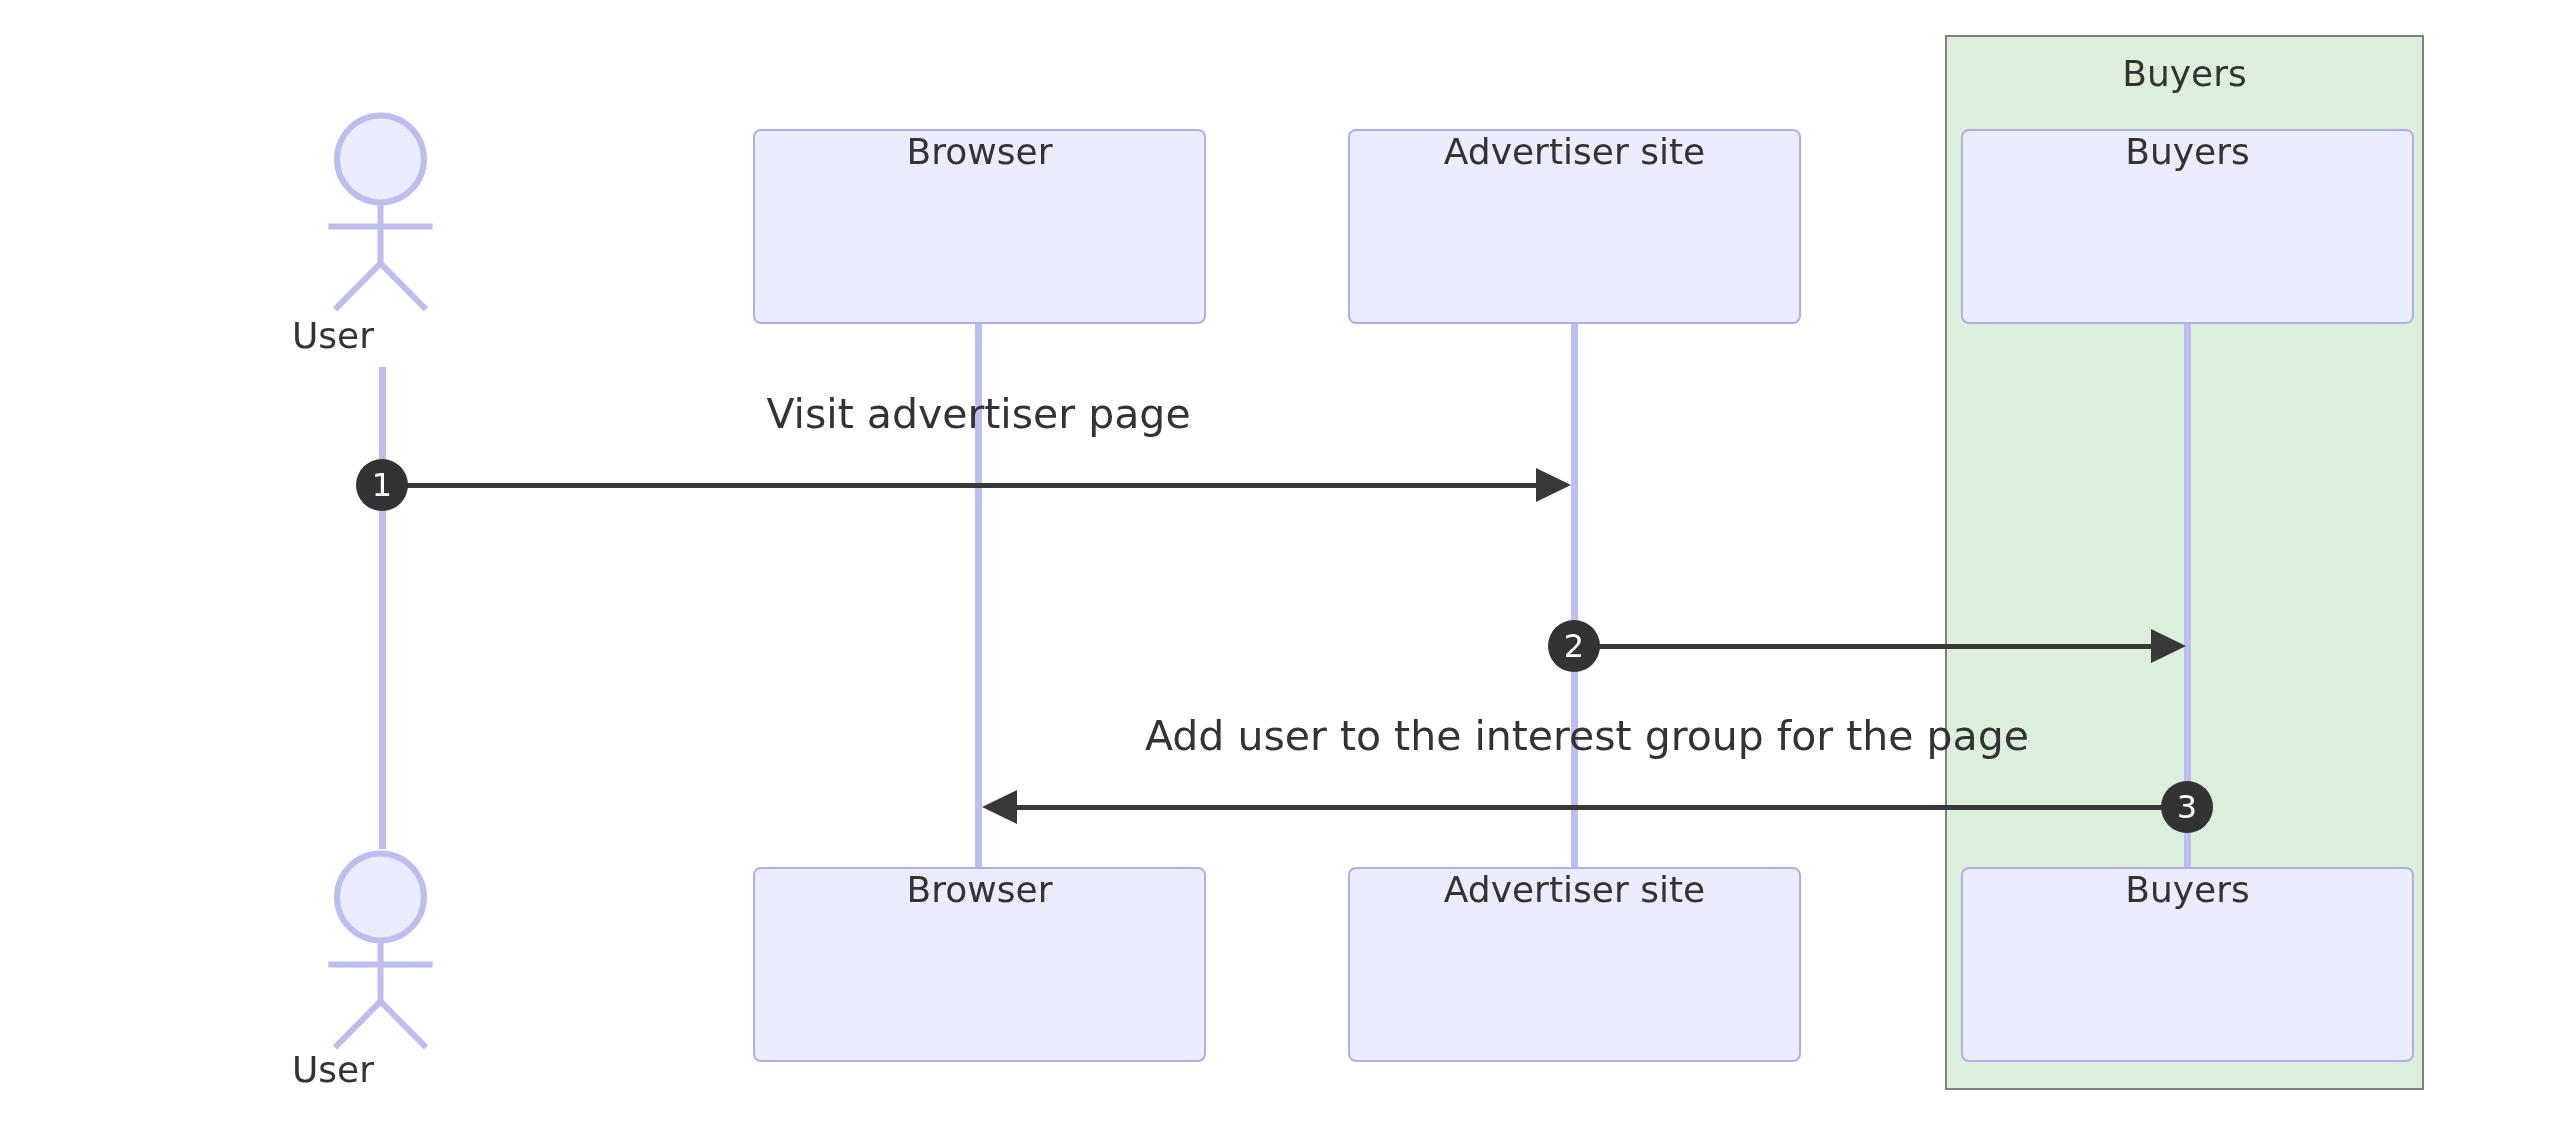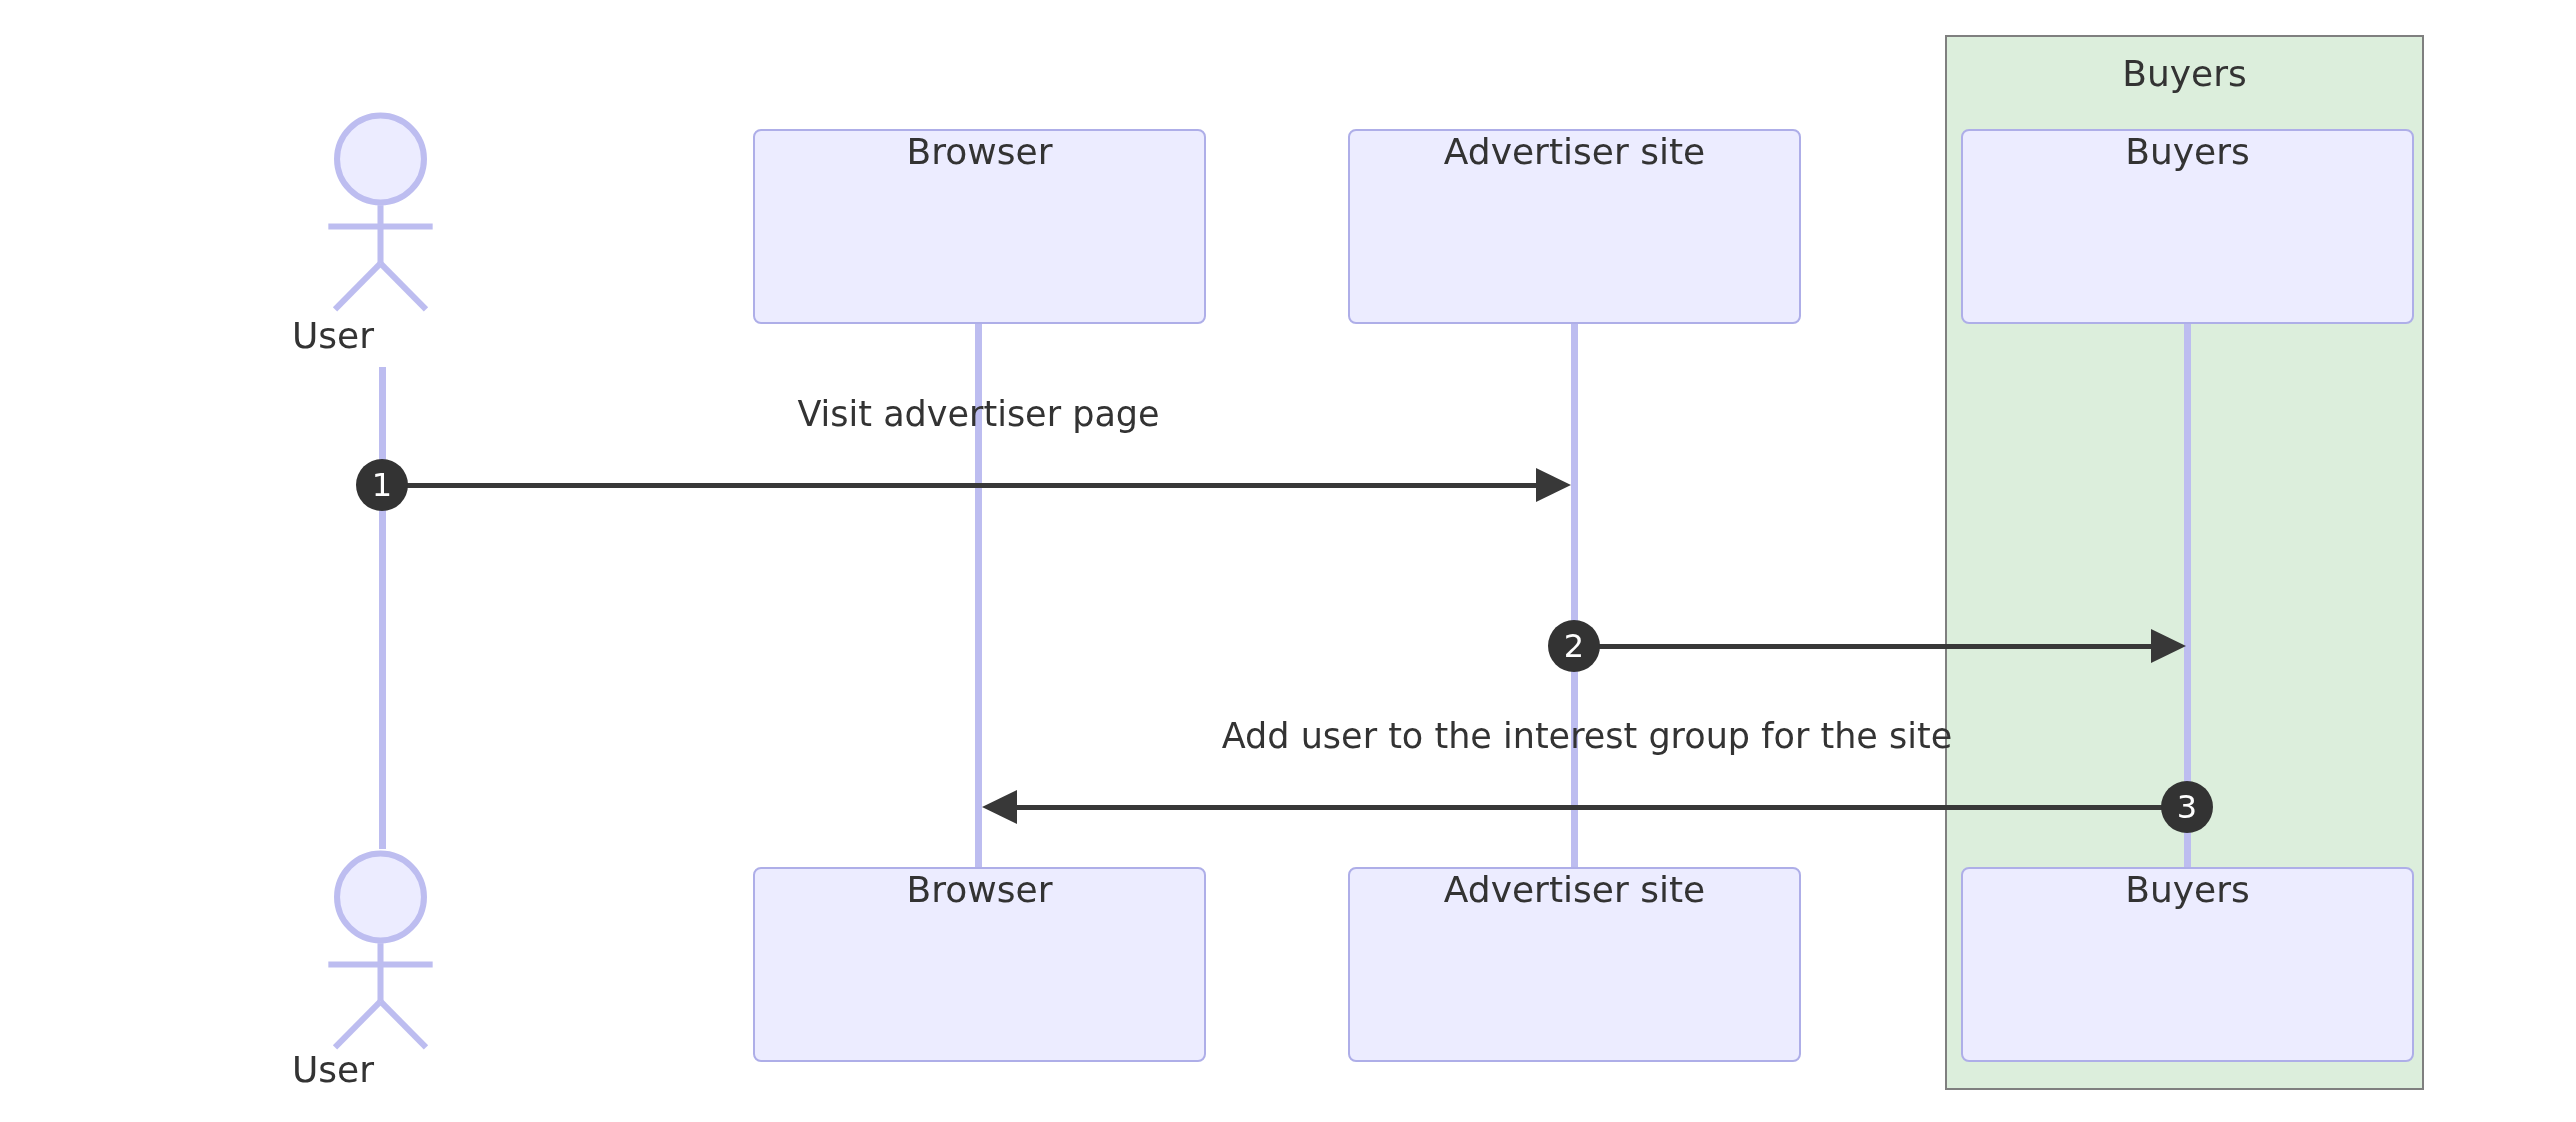--- a/index.html
+++ b/index.html
@@ -77,21 +77,21 @@
     font-size: 36px;
     line-height: 43px;
     z-index: 2;
   }
   .actor-label.top    { top: 314px; }
   .actor-label.bottom { top: 1048px; }
 
   
   .msg-label {
     text-align: center;
-    font-size: 35px;
+    font-size: 41px;
     line-height: 43px;
     z-index: 3;
     white-space: nowrap;
   }
   .msg1-label { left: 643px;  top: 393px;  width: 671px; }
   .msg2-label { left: 1550px; top: 554px;  width: 671px; }
   .msg3-label { left: 1084px; top: 715px; width: 1006px; }
 
   .msg-line {
     height: 4.7px;
@@ -182,19 +182,19 @@
 
   <div class="abs msg-label msg1-label">Visit advertiser page</div>
   <div class="abs msg-line msg1-line"></div>
   <div class="abs arrow-head right head1"></div>
   <div class="abs seq-badge badge1">1</div>
 
   <div class="abs msg-line msg2-line"></div>
   <div class="abs arrow-head right head2"></div>
   <div class="abs seq-badge badge2">2</div>
 
-  <div class="abs msg-label msg3-label">Add user to the interest group for the site</div>
+  <div class="abs msg-label msg3-label">Add user to the interest group for the page</div>
   <div class="abs msg-line msg3-line"></div>
   <div class="abs arrow-head left head3"></div>
   <div class="abs seq-badge badge3">3</div>
 
 </div>
 
 
 </body></html>

